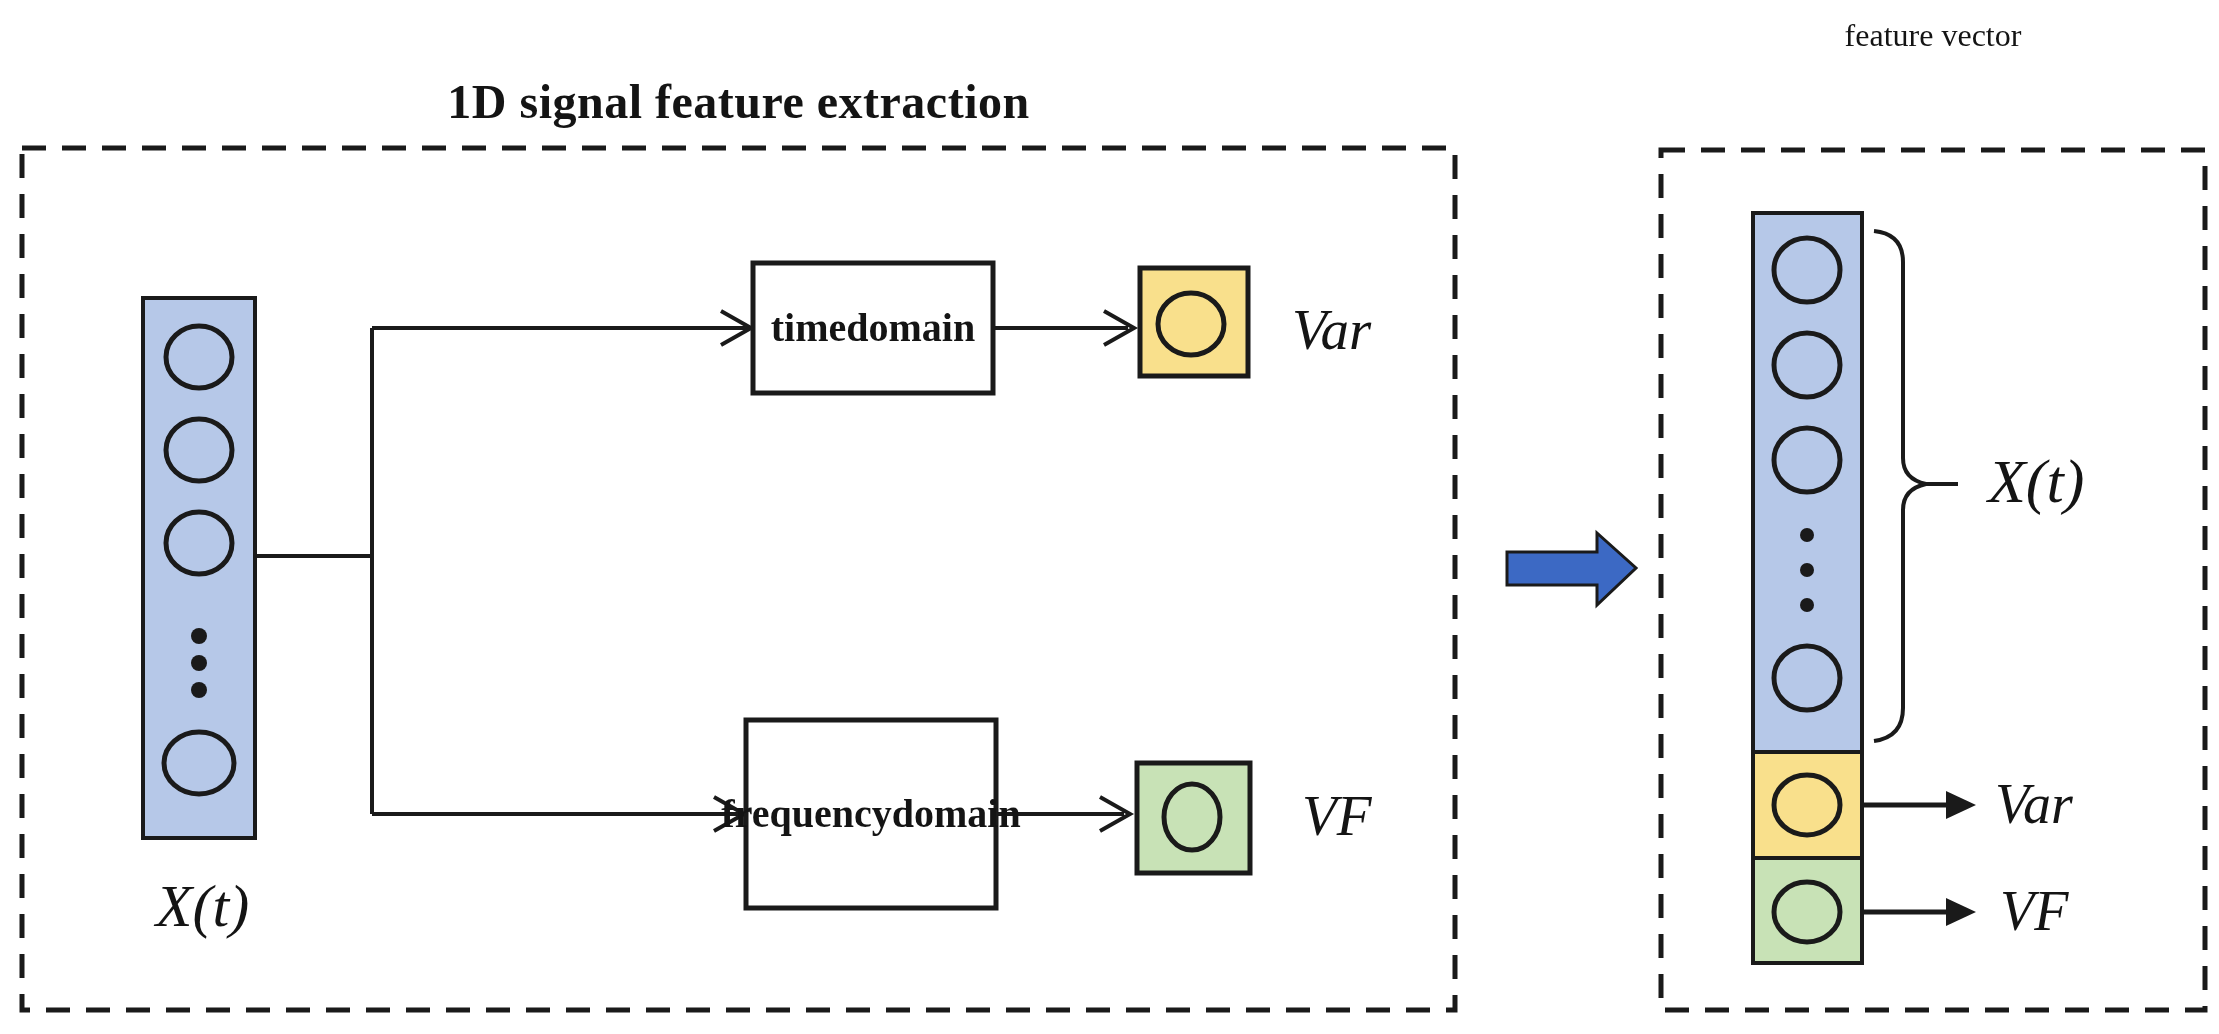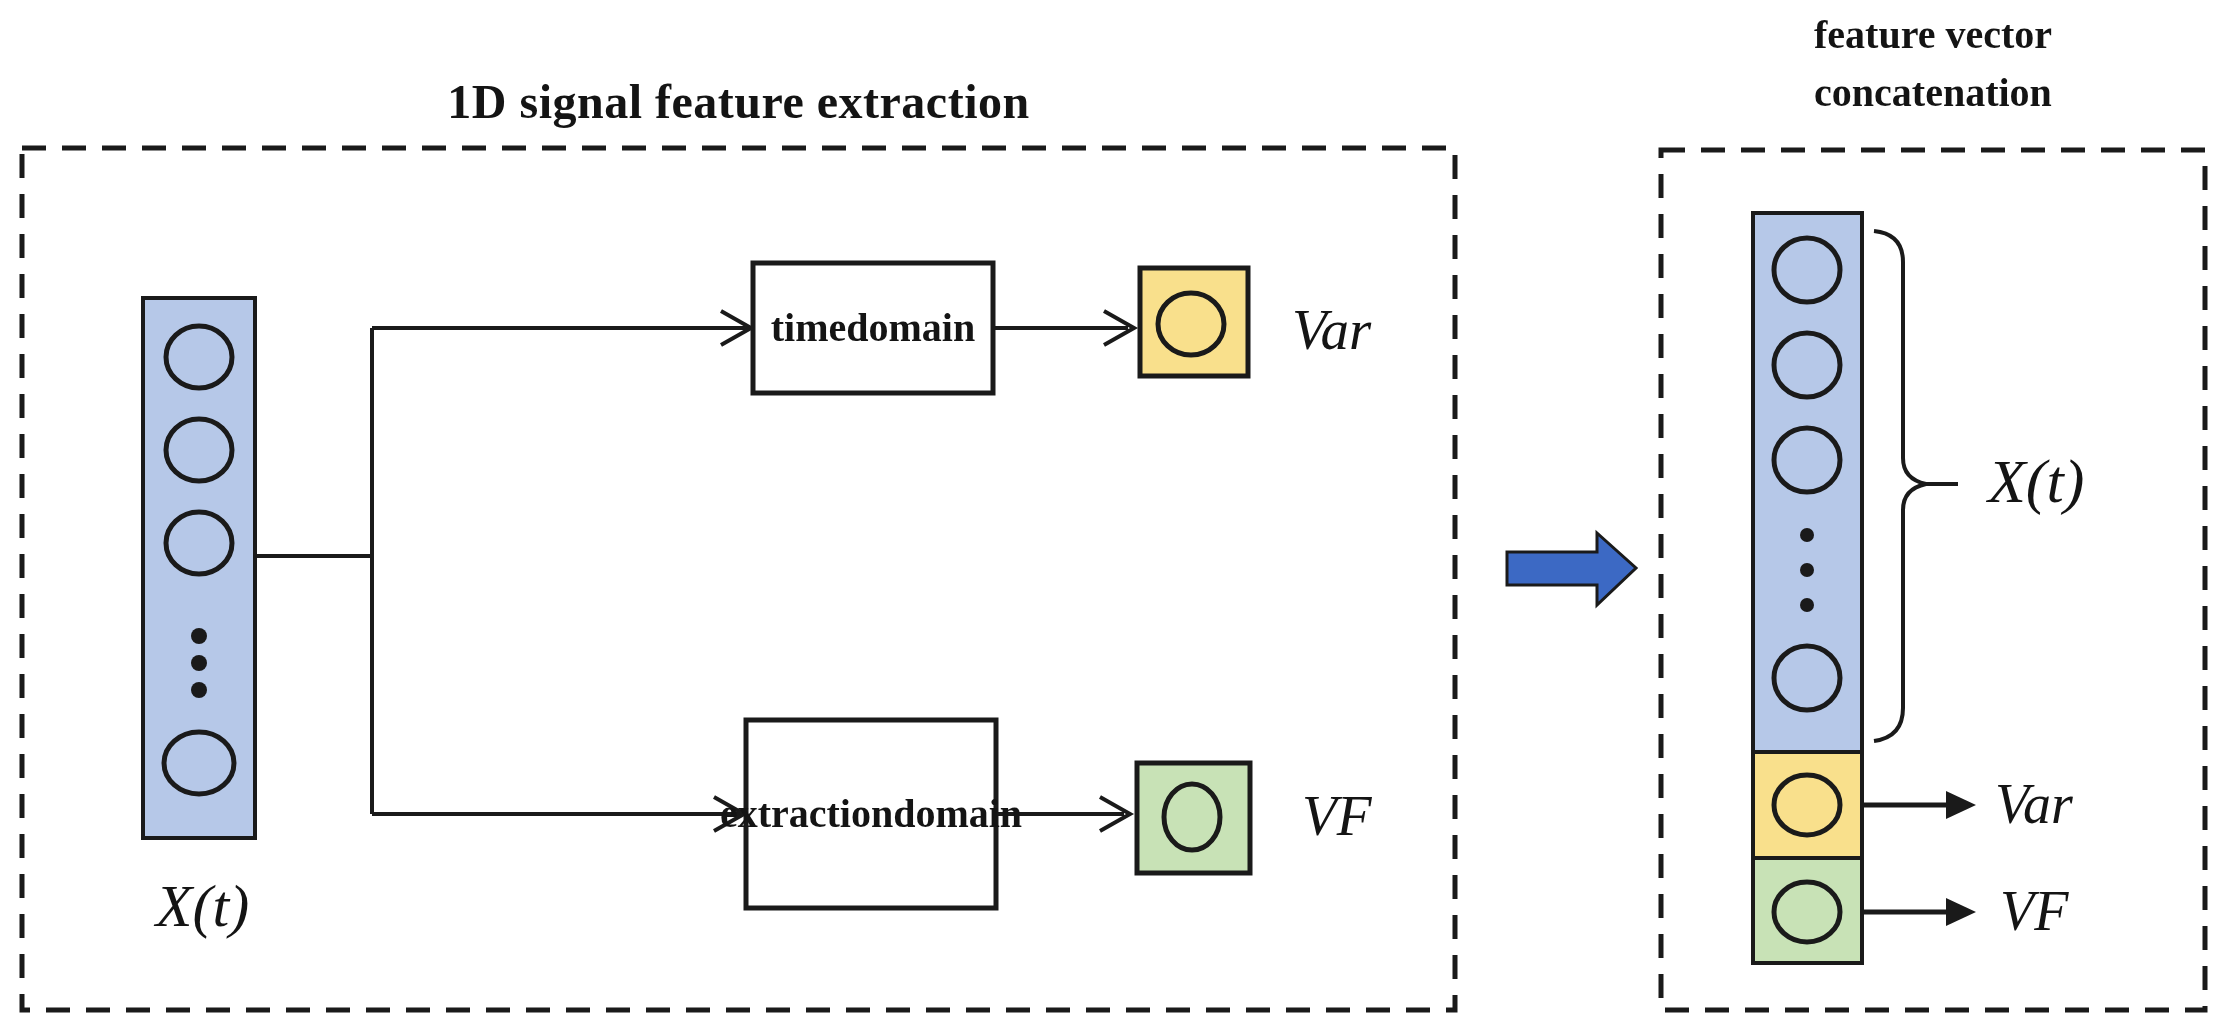--- a/index.html
+++ b/index.html
@@ -14,22 +14,22 @@
   }
   .canvas svg { position: absolute; left: 0; top: 0; }
   .lbl { position: absolute; white-space: nowrap; text-align: right; }
   .title {
     font-weight: bold;
     font-size: 48px;
     text-align: center;
     letter-spacing: 0.5px;
   }
   .title-right {
-    font-weight: bold;
-    font-size: 40px;
+    font-weight: normal;
+    font-size: 32px;
     text-align: center;
     line-height: 58px;
   }
   .math {
     font-style: italic;
     font-size: 57px;
   }
   .boxtext {
     position: absolute;
     display: flex;
@@ -125,32 +125,31 @@
     <g>
       <line x1="1862" y1="912" x2="1950" y2="912" stroke="#1a1a1a" stroke-width="5"></line>
       <polygon points="1946,898 1976,912 1946,926" fill="#1a1a1a"></polygon>
     </g>
   </svg>
 
   <div class="lbl title" style="left:22px; top:34px; width:1433px;margin-top:40px;">1D signal feature extraction</div>
 
   <div class="lbl title-right" style="left:1661px; top:6px; width:544px;">
     <div>feature vector</div>
-    <div>concatenation</div>
   </div>
 
   <div class="lbl math" style="left:95px; top:872px; width:215px; text-align:center; font-size:60px;">X(t)</div>
 
   <div class="boxtext" style="left:753px; top:263px; width:240px; height:130px;">
     <span>time</span>
     <span>domain</span>
   </div>
 
   <div class="boxtext" style="left:746px; top:720px; width:250px; height:188px;">
-    <span>extraction</span>
+    <span>frequency</span>
     <span>domain</span>
   </div>
 
   <div class="lbl math" style="left:1292px; top:297px;">Var</div>
 
   <div class="lbl math" style="left:1302px; top:783px;">VF</div>
 
   <div class="lbl math" style="left:1988px; top:446px; font-size:62px;">X(t)</div>
 
   <div class="lbl math" style="left:1995px; top:772px; font-size:56px;">Var</div>

